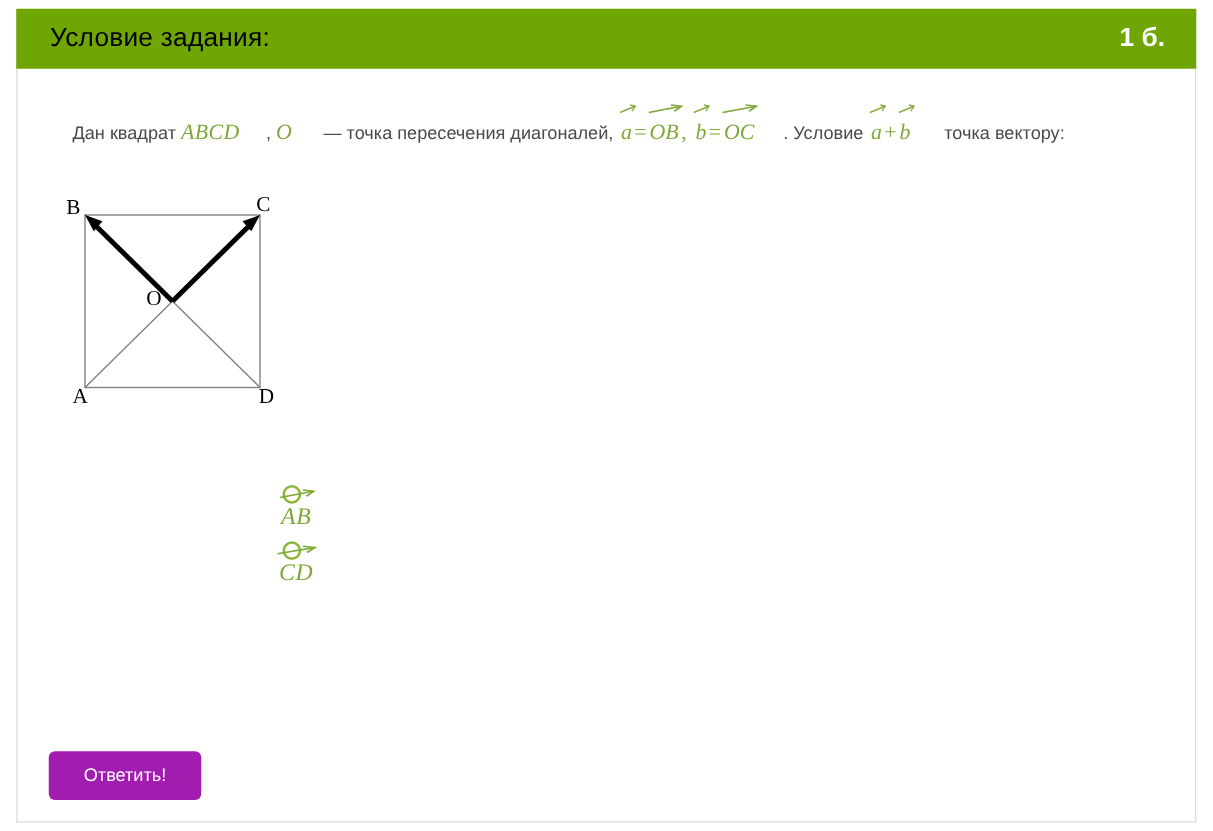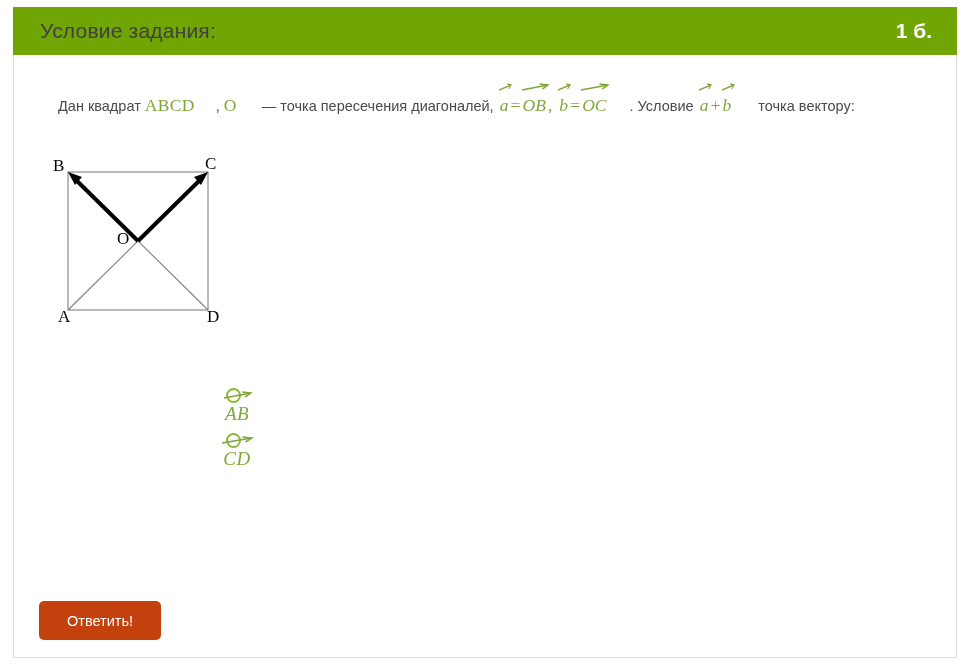--- a/index.html
+++ b/index.html
@@ -42,21 +42,21 @@
     width: 944px;
     height: 48px;
     background: #6fa604;
     box-sizing: border-box;
   }
 
   .card-header .title {
     position: absolute;
     left: 27px;
     top: 12px;
-    color: #404040;
+    color: #000000;
     font-size: 21px;
     font-weight: 400;
     letter-spacing: 0.2px;
     white-space: nowrap;
   }
 
   .card-header .points {
     position: absolute;
     right: 25px;
     top: 12px;
@@ -75,20 +75,21 @@
     font-size: 14.5px;
     color: #4a4a4a;
     line-height: 20px;
     white-space: nowrap;
   }
   .question .plain { color: #4a4a4a; margin-left: 21px; }
 
   .mathgreen {
     color: #7fa838;
     font-family: "Liberation Serif", serif;
+    font-style: italic;
     font-size: 17.5px;
     letter-spacing: 0.3px;
   }
   .mathgreen.op {
     font-style: normal;
   }
 
   
   .vec {
     position: relative;
@@ -157,21 +158,21 @@
     letter-spacing: 0.5px;
   }
 
   
   .submit {
     position: absolute;
     left: 39px;
     top: 601px;
     width: 122px;
     height: 39px;
-    background: #c2410c;
+    background: #a21caf;
     border: none;
     border-radius: 5px;
     color: #ffffff;
     font-family: "Liberation Sans", sans-serif;
     font-size: 14.5px;
     cursor: pointer;
     padding: 0;
   }
 </style>
 </head>

